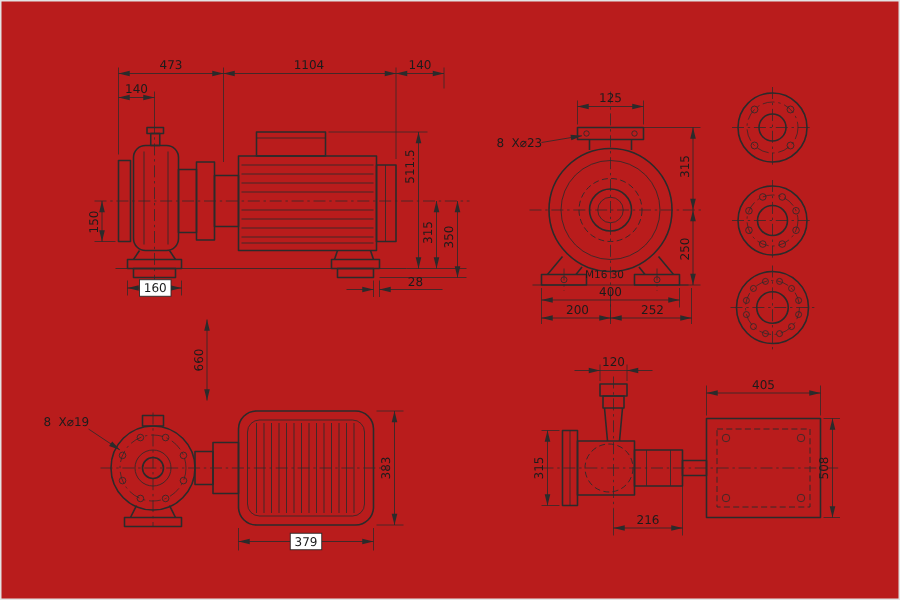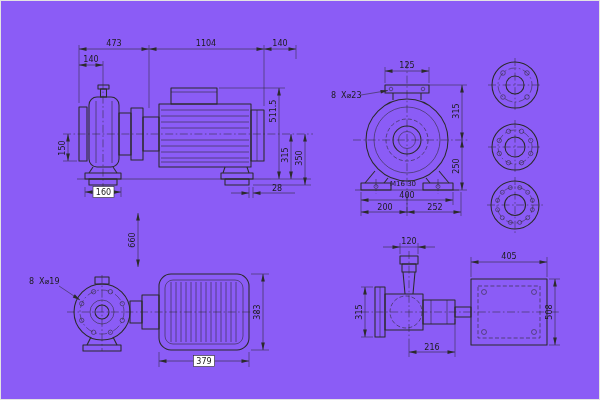--- a/index.html
+++ b/index.html
@@ -1,18 +1,18 @@
 <!DOCTYPE html>
 <html><head>
 <meta charset="utf-8">
 <style>
   html,body{margin:0;padding:0;background:#ffffff;}
   .canvas{
     width:600px;height:400px;box-sizing:border-box;
-    background:#8b5cf6;border:1px solid #e3e3e3;
+    background:#b91c1c;border:1px solid #e3e3e3;
     font-family:"DejaVu Sans", sans-serif;
   }
   svg text{
     font-family:"DejaVu Sans", sans-serif;
     font-size:8px;
     fill:#1c1c1c;
   }
   svg text.sm{font-size:7px;}
   .ol  {stroke:#2b2b2b;stroke-width:1.05;fill:none;stroke-linejoin:round;}
   .thin{stroke:#2b2b2b;stroke-width:0.55;fill:none;}

